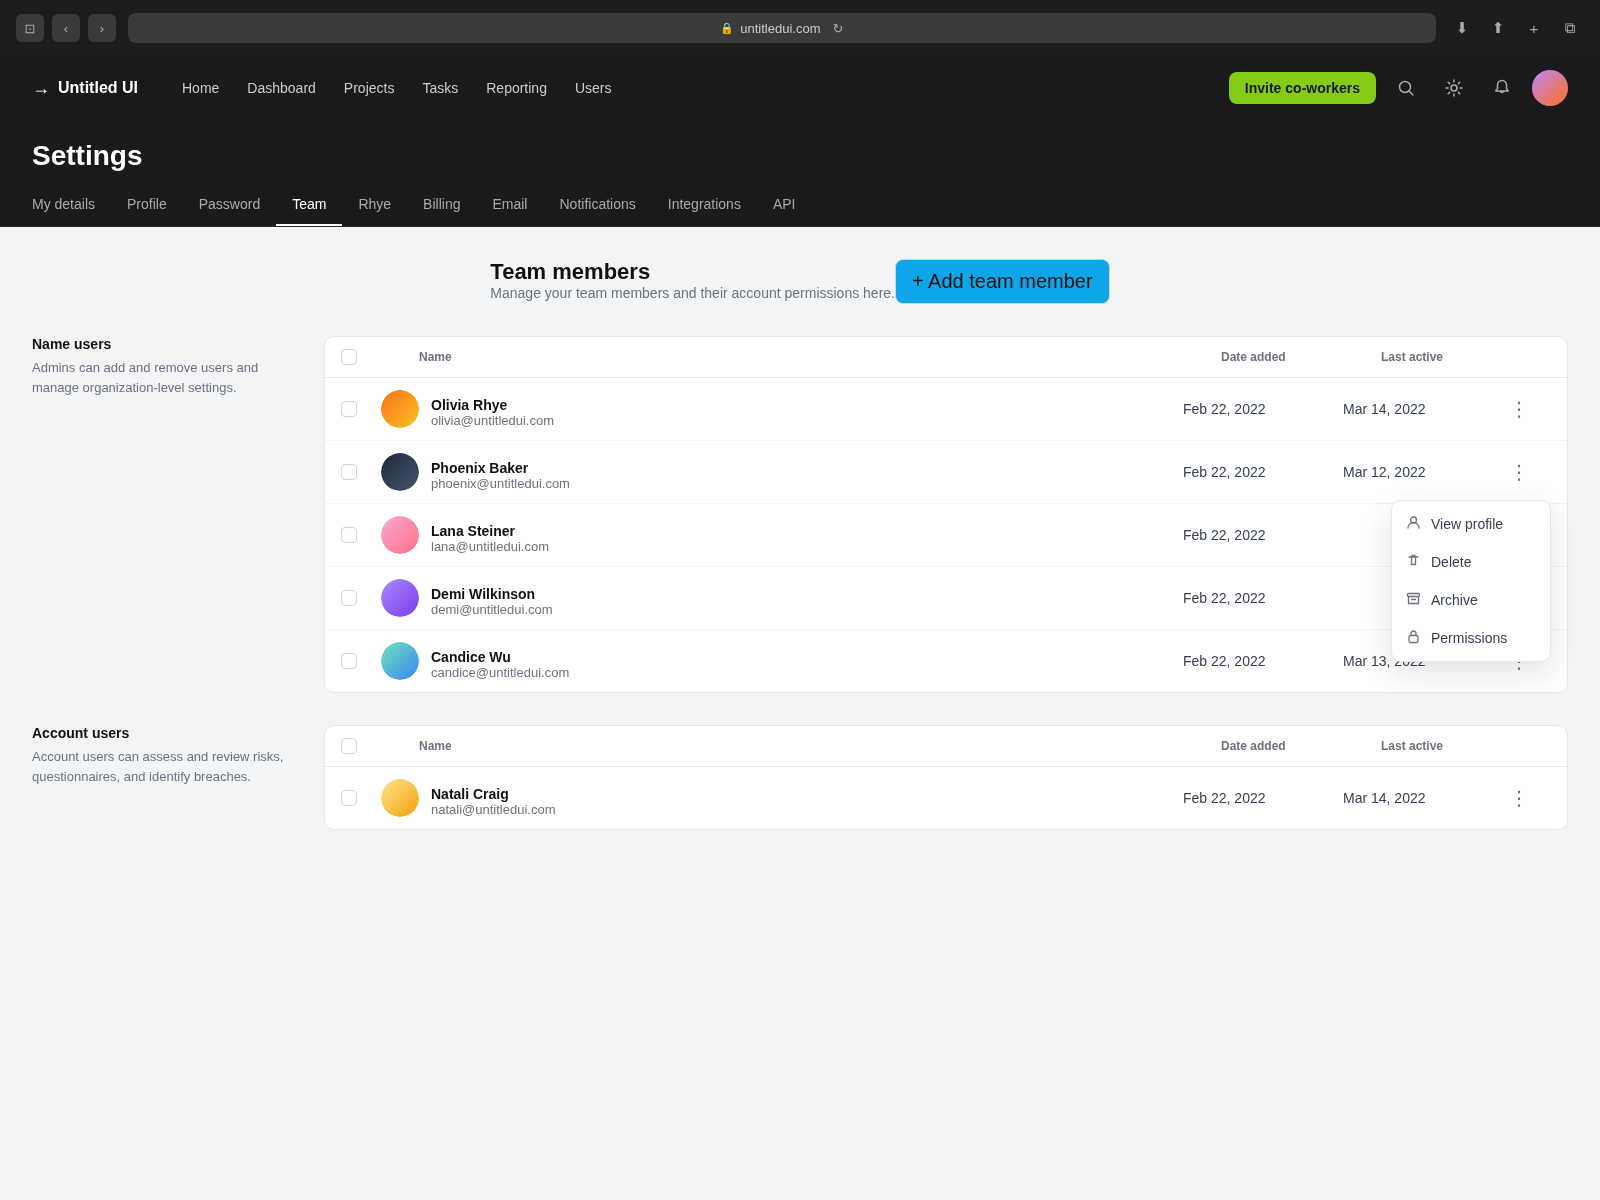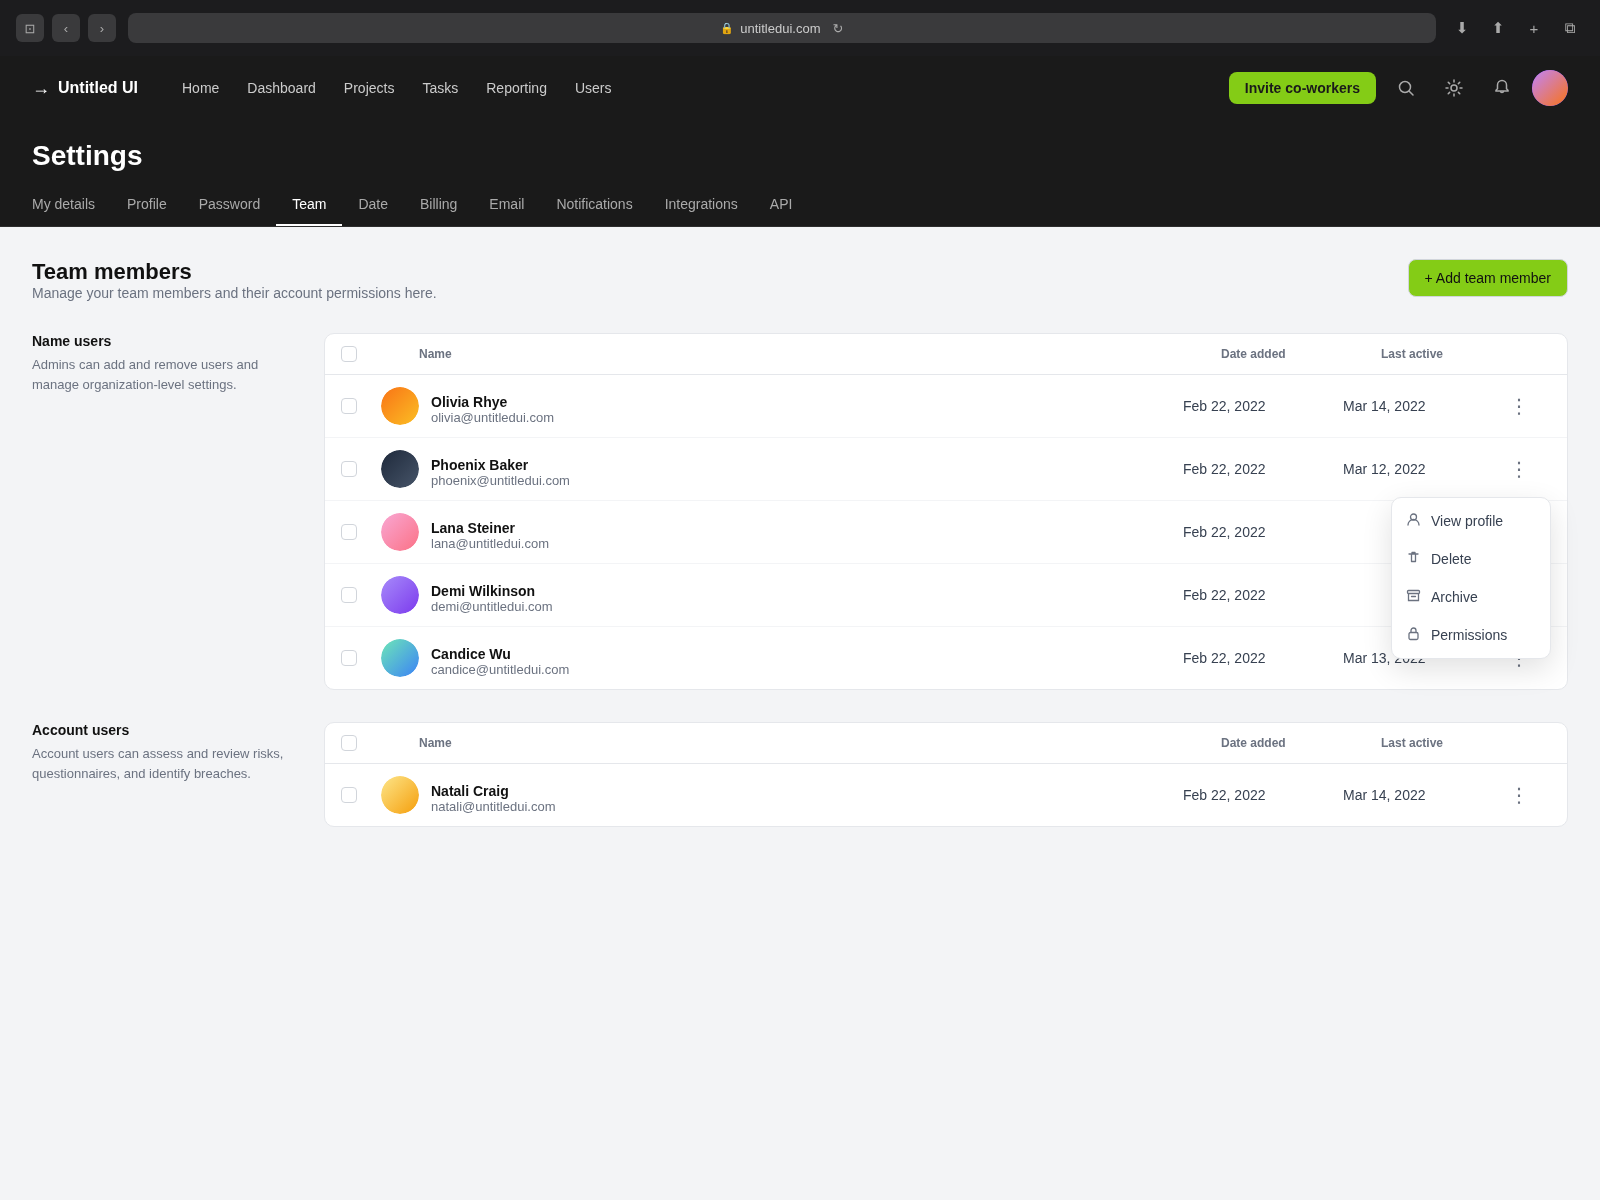--- a/index.html
+++ b/index.html
@@ -48,24 +48,24 @@
     }
     .settings-title { color: #fff; font-size: 28px; font-weight: 700; padding: 20px 0 12px; }
     .settings-nav { display: flex; gap: 0; }
     .settings-nav-item { color: #aaa; font-size: 14px; font-weight: 500; padding: 12px 16px; cursor: pointer; border-bottom: 2px solid transparent; white-space: nowrap; }
     .settings-nav-item.active { color: #fff; border-bottom: 2px solid #fff; }
     .settings-nav-item:first-child { padding-left: 0; }
 
     
     .main-content { padding: 32px 32px; background: #f3f4f6; min-height: calc(1200px - 56px - 64px - 80px); }
 
-    .page-header { display: flex; justify-content: space-between; align-items: flex-start; margin-bottom: 32px; }
+    .page-header { display: flex; justify-content: center; align-items: flex-start; margin-bottom: 32px; }
     .page-title-section .page-title { font-size: 22px; font-weight: 700; color: #111; }
     .page-title-section .page-subtitle { font-size: 14px; color: #6b7280; }
-    .add-member-btn { display: flex; align-items: center; gap: 6px; background: #84cc16; border: 1px solid #d1d5db; border-radius: 8px; padding: 10px 16px; font-size: 14px; font-weight: 500; color: #111; cursor: pointer; }
+    .add-member-btn { display: flex; align-items: center; gap: 6px; background: #0ea5e9; border: 1px solid #d1d5db; border-radius: 8px; padding: 10px 16px; font-size: 20px; font-weight: 500; color: #111; cursor: pointer; }
 
     
     .section { display: flex; gap: 32px; margin-bottom: 32px; }
     .section-info { width: 260px; flex-shrink: 0; }
     .section-label { font-size: 14px; font-weight: 600; color: #111; margin-bottom: 6px; }
     .section-desc { font-size: 13px; color: #6b7280; line-height: 1.5; }
     .section-table { flex: 1; background: #fff; border: 1px solid #e5e7eb; border-radius: 10px; overflow: visible; }
 
     
     .table-header { display: grid; grid-template-columns: 40px 1fr 160px 160px 48px; align-items: center; padding: 12px 16px; border-bottom: 1px solid #e5e7eb; }
@@ -167,21 +167,21 @@
   </div>
 </div>
 
 <div class="settings-header">
   <div class="settings-title">Settings</div>
   <nav class="settings-nav">
     <div class="settings-nav-item">My details</div>
     <div class="settings-nav-item">Profile</div>
     <div class="settings-nav-item">Password</div>
     <div class="settings-nav-item active">Team</div>
-    <div class="settings-nav-item">Date</div>
+    <div class="settings-nav-item">Rhye</div>
     <div class="settings-nav-item">Billing</div>
     <div class="settings-nav-item">Email</div>
     <div class="settings-nav-item">Notifications</div>
     <div class="settings-nav-item">Integrations</div>
     <div class="settings-nav-item">API</div>
   </nav>
 </div>
 
 <div class="main-content">
 

